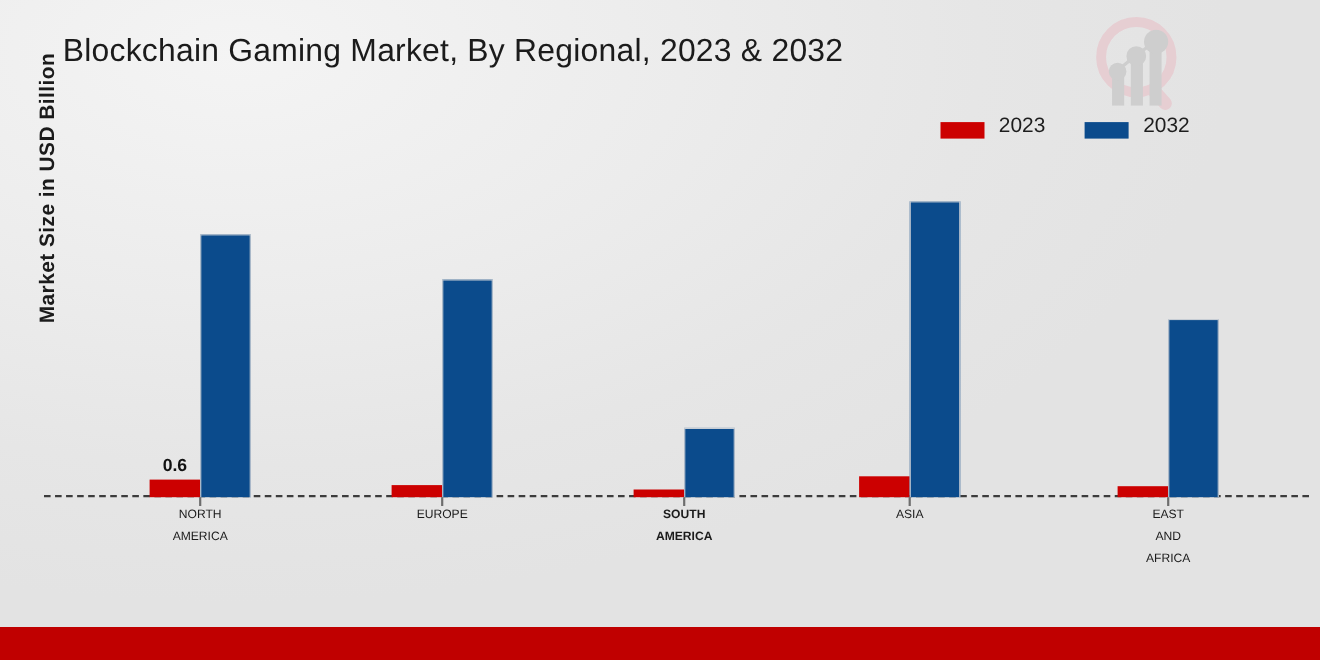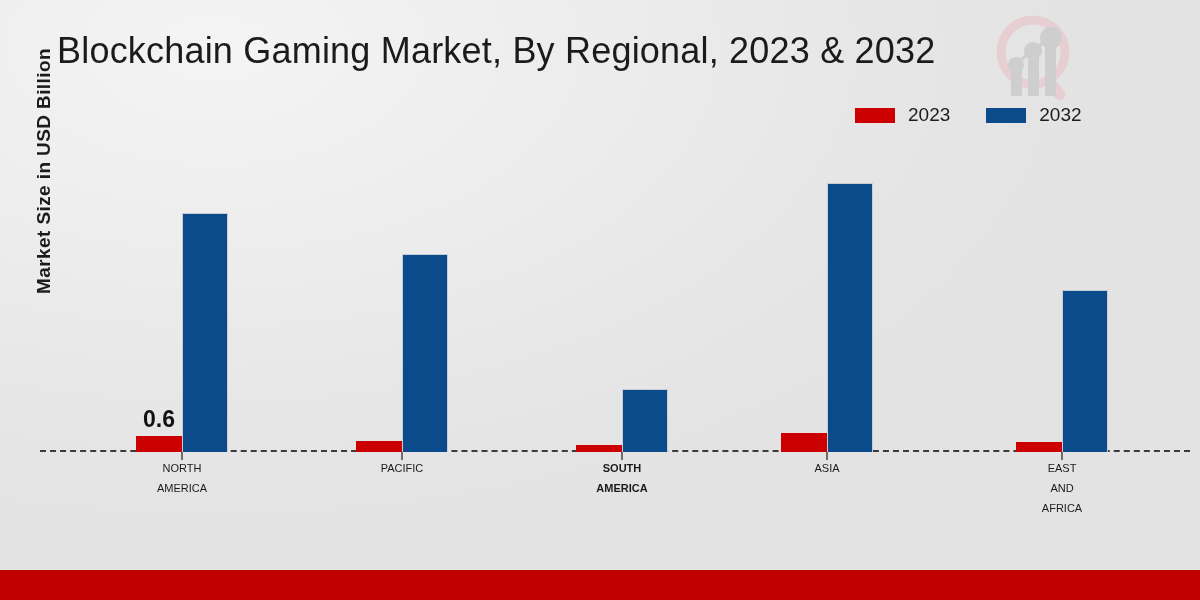--- a/index.html
+++ b/index.html
@@ -29,38 +29,38 @@
     width: 105px;
     height: 100px;
     opacity: 0.95;
   }
 
   
   #chart-title {
     position: absolute;
     left: 57px;
     top: 30px;
-    font-size: 36px;
+    font-size: 29px;
     color: #1b1b1b;
     letter-spacing: 0.2px;
     white-space: nowrap;
   }
 
   
   #legend {
     position: absolute;
     left: 855px;
     top: 104px;
     display: flex;
     align-items: center;
     gap: 36px;
   }
   .legend-item {
     display: flex;
-    align-items: center;
+    align-items: flex-end;
     gap: 13px;
   }
   .legend-swatch {
     width: 40px;
     height: 15px;
     display: block;
   }
   .legend-label {
     font-size: 19px;
     color: #1d1d1d;
@@ -124,21 +124,21 @@
     width: 2px;
     height: 8px;
     background: #6d6d6d;
   }
   .bar-value {
     position: absolute;
     left: 10px;
     bottom: 10px;
     width: 76px;
     text-align: center;
-    font-size: 23px;
+    font-size: 16px;
     font-weight: bold;
     color: #111;
   }
   .cat-label {
     position: absolute;
     top: 308px;
     left: -17px;
     width: 176px;
     text-align: center;
     font-size: 11px;
@@ -202,21 +202,21 @@
           <div class="cat-label">
             <div>NORTH</div>
             <div>AMERICA</div>
           </div>
         </div>
         <div class="group" style="left: 291px; width: 142px;">
           <div class="bar red" style="height: 11px; background: rgb(204, 0, 0);"></div>
           <div class="bar blue" style="height: 198px; background: rgb(11, 75, 140);"></div>
           <div class="tick"></div>
           <div class="cat-label">
-            <div>PACIFIC</div>
+            <div>EUROPE</div>
           </div>
         </div>
         <div class="group" style="left: 511px; width: 142px; font-weight: bold;">
           <div class="bar red" style="height: 7px; background: rgb(204, 0, 0);"></div>
           <div class="bar blue" style="height: 63px; background: rgb(11, 75, 140);"></div>
           <div class="tick"></div>
           <div class="cat-label">
             <div>SOUTH</div>
             <div>AMERICA</div>
           </div>

